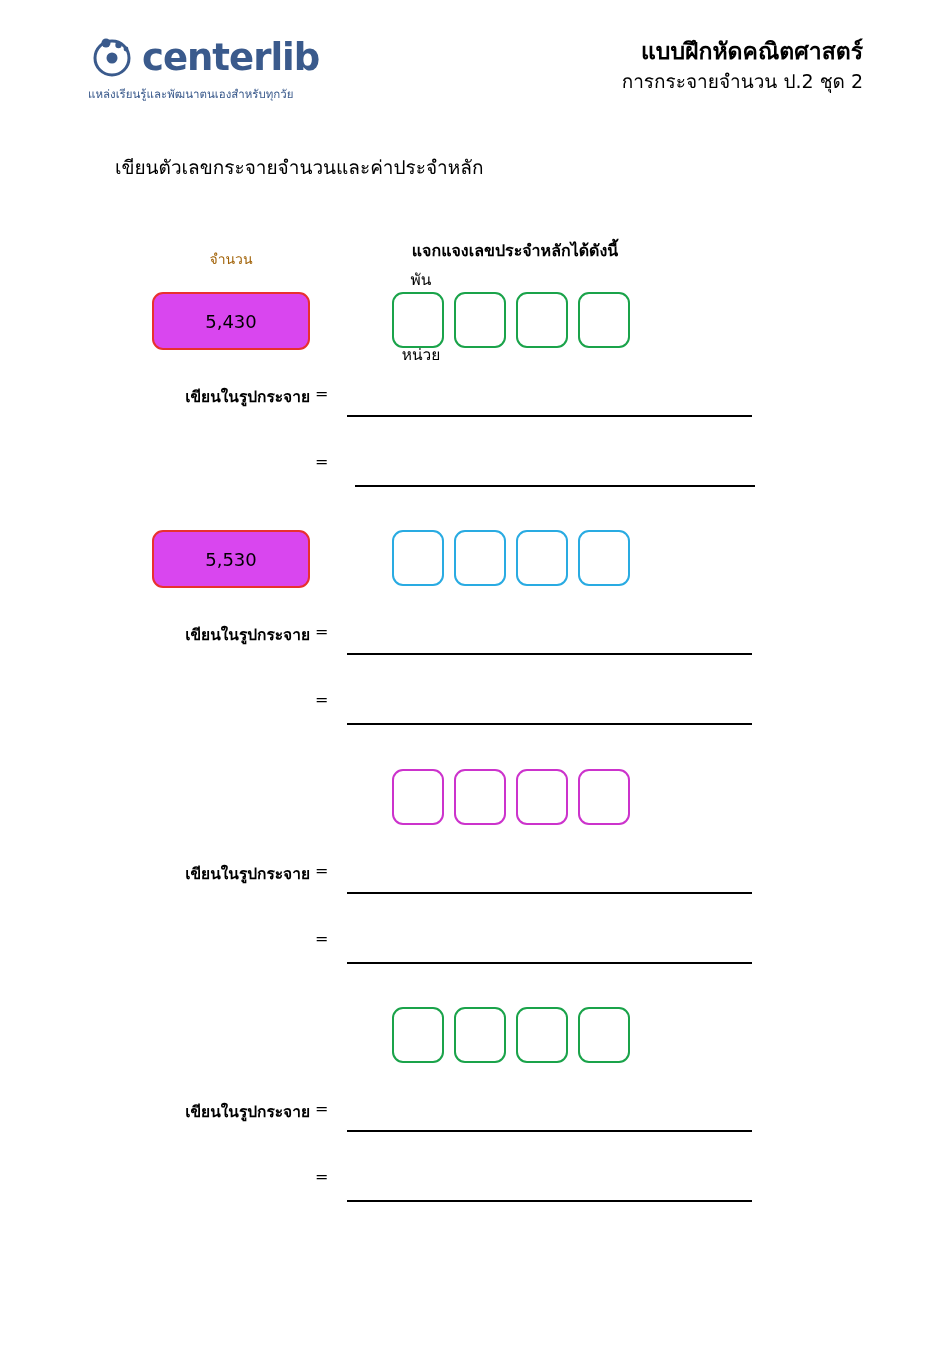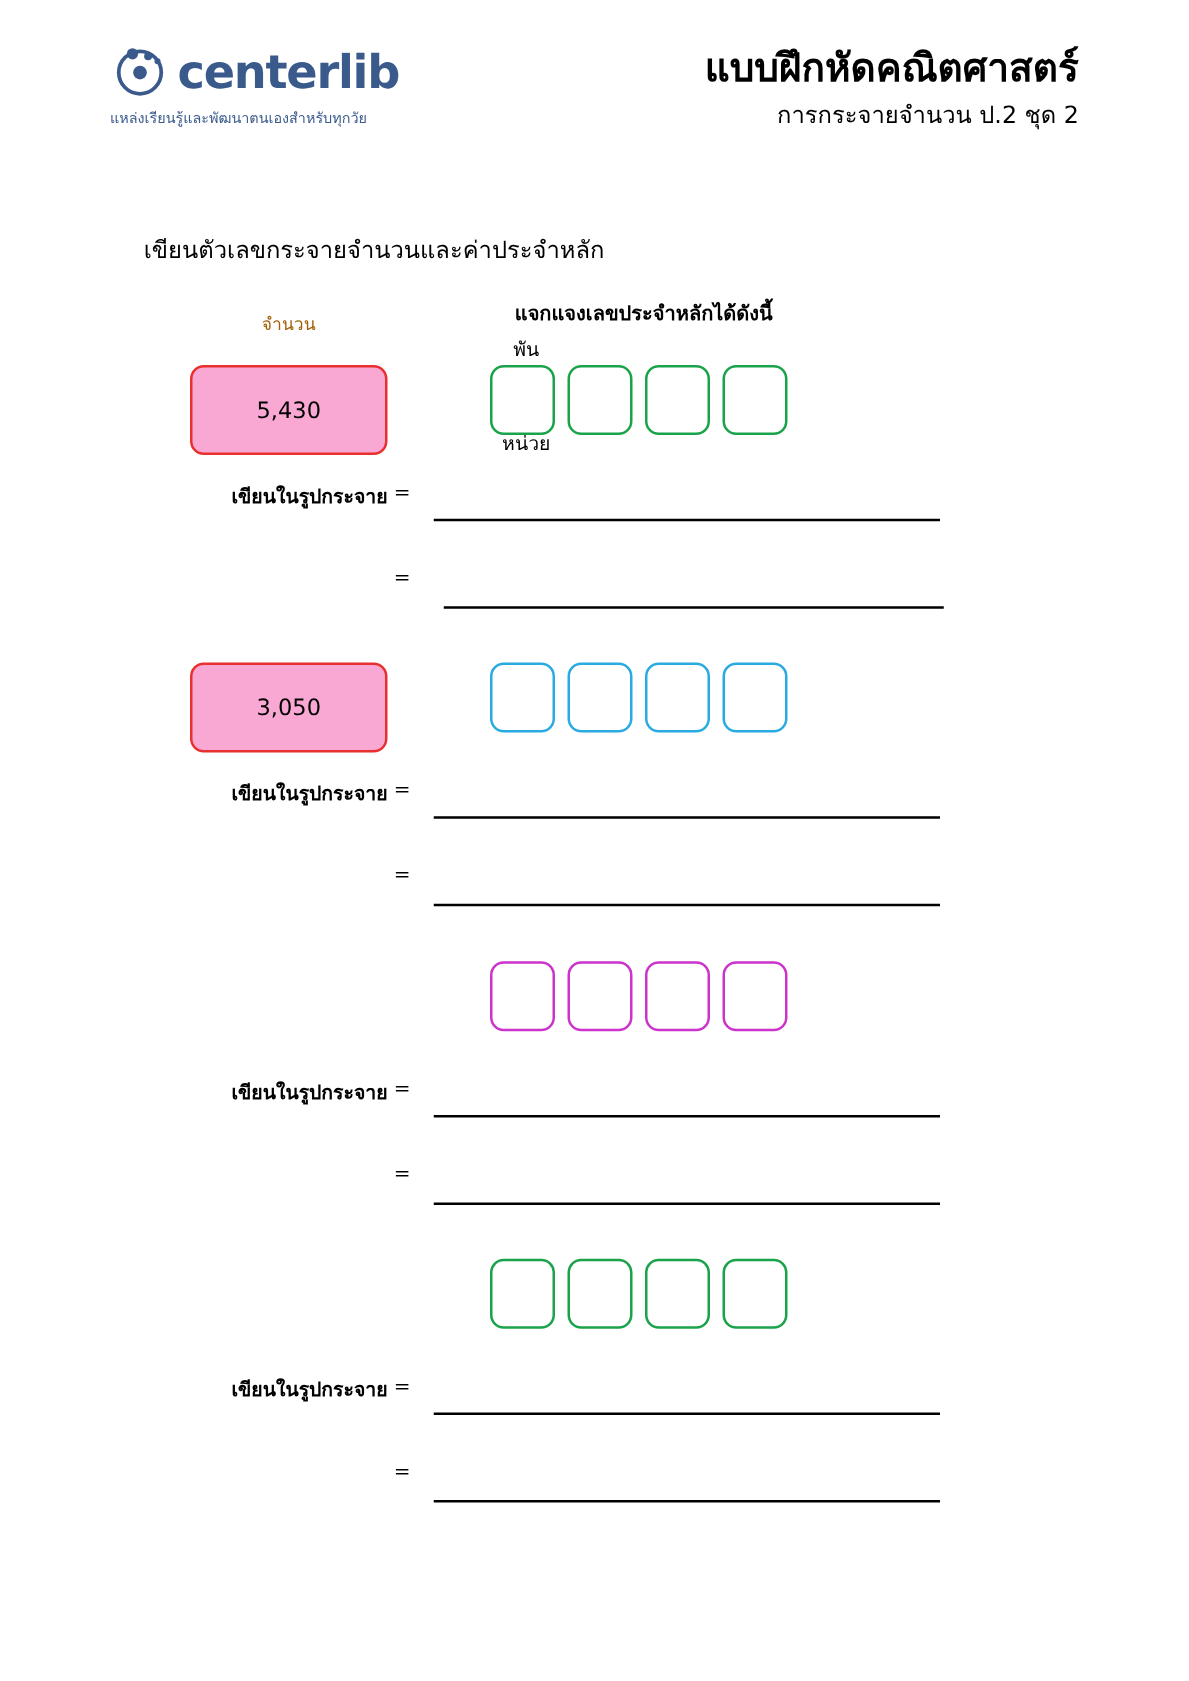--- a/index.html
+++ b/index.html
@@ -54,38 +54,38 @@
     letter-spacing: 0px;
     white-space: nowrap;
   }
   .title-block {
     position: absolute;
     right: 88px;
     top: 38px;
     text-align: right;
   }
   .doc-title {
-    font-size: 31px;
+    font-size: 23px;
     font-weight: bold;
     line-height: 1.15;
     color: #000;
     white-space: nowrap;
   }
   .doc-subtitle {
     margin-top: 2px;
     font-size: 19px;
     color: #000;
     white-space: nowrap;
   }
 
   
   .instruction {
     position: absolute;
     left: 115px;
-    top: 184px;
+    top: 152px;
     font-size: 19px;
     color: #000;
   }
 
   
   .col-label-number {
     position: absolute;
     left: 152px;
     top: 248px;
     width: 158px;
@@ -121,30 +121,30 @@
   
   .exercise {
     position: absolute;
     left: 0;
     width: 951px;
   }
   .num-box {
     position: absolute;
     left: 152px;
     width: 158px;
-    height: 72px;
+    height: 58px;
     border: 2.2px solid #e8312f;
     border-radius: 11px;
     box-sizing: border-box;
     display: flex;
     align-items: center;
     justify-content: center;
     font-size: 18px;
     color: #000;
-    background: #f9a8d4;
+    background: #d946ef;
   }
   .place-boxes {
     position: absolute;
     left: 392px;
     display: flex;
     gap: 10px;
   }
   .place-box {
     width: 52px;
     height: 56px;
@@ -224,21 +224,21 @@
     <div class="place-box" style="border:2.4px solid #1aa34a;"></div>
   </div>
   <div class="ans-label" style="top:92px;">เขียนในรูปกระจาย</div>
   <div class="eq-sign" style="top:92px;">=</div>
   <div class="ans-line" style="left:347px;top:123px;width:405px;"></div>
   <div class="eq-sign" style="top:160px;">=</div>
   <div class="ans-line" style="left:355px;top:193px;width:400px;"></div>
 </div>
 
 <div class="exercise" style="top:530px;height:230px;">
-  <div class="num-box" style="top:0;">3,050</div>
+  <div class="num-box" style="top:0;">5,530</div>
   <div class="place-boxes" style="top:0;">
     <div class="place-box" style="border:2.4px solid #29abe2;"></div>
     <div class="place-box" style="border:2.4px solid #29abe2;"></div>
     <div class="place-box" style="border:2.4px solid #29abe2;"></div>
     <div class="place-box" style="border:2.4px solid #29abe2;"></div>
   </div>
   <div class="ans-label" style="top:92px;">เขียนในรูปกระจาย</div>
   <div class="eq-sign" style="top:92px;">=</div>
   <div class="ans-line" style="left:347px;top:123px;width:405px;"></div>
   <div class="eq-sign" style="top:160px;">=</div>

